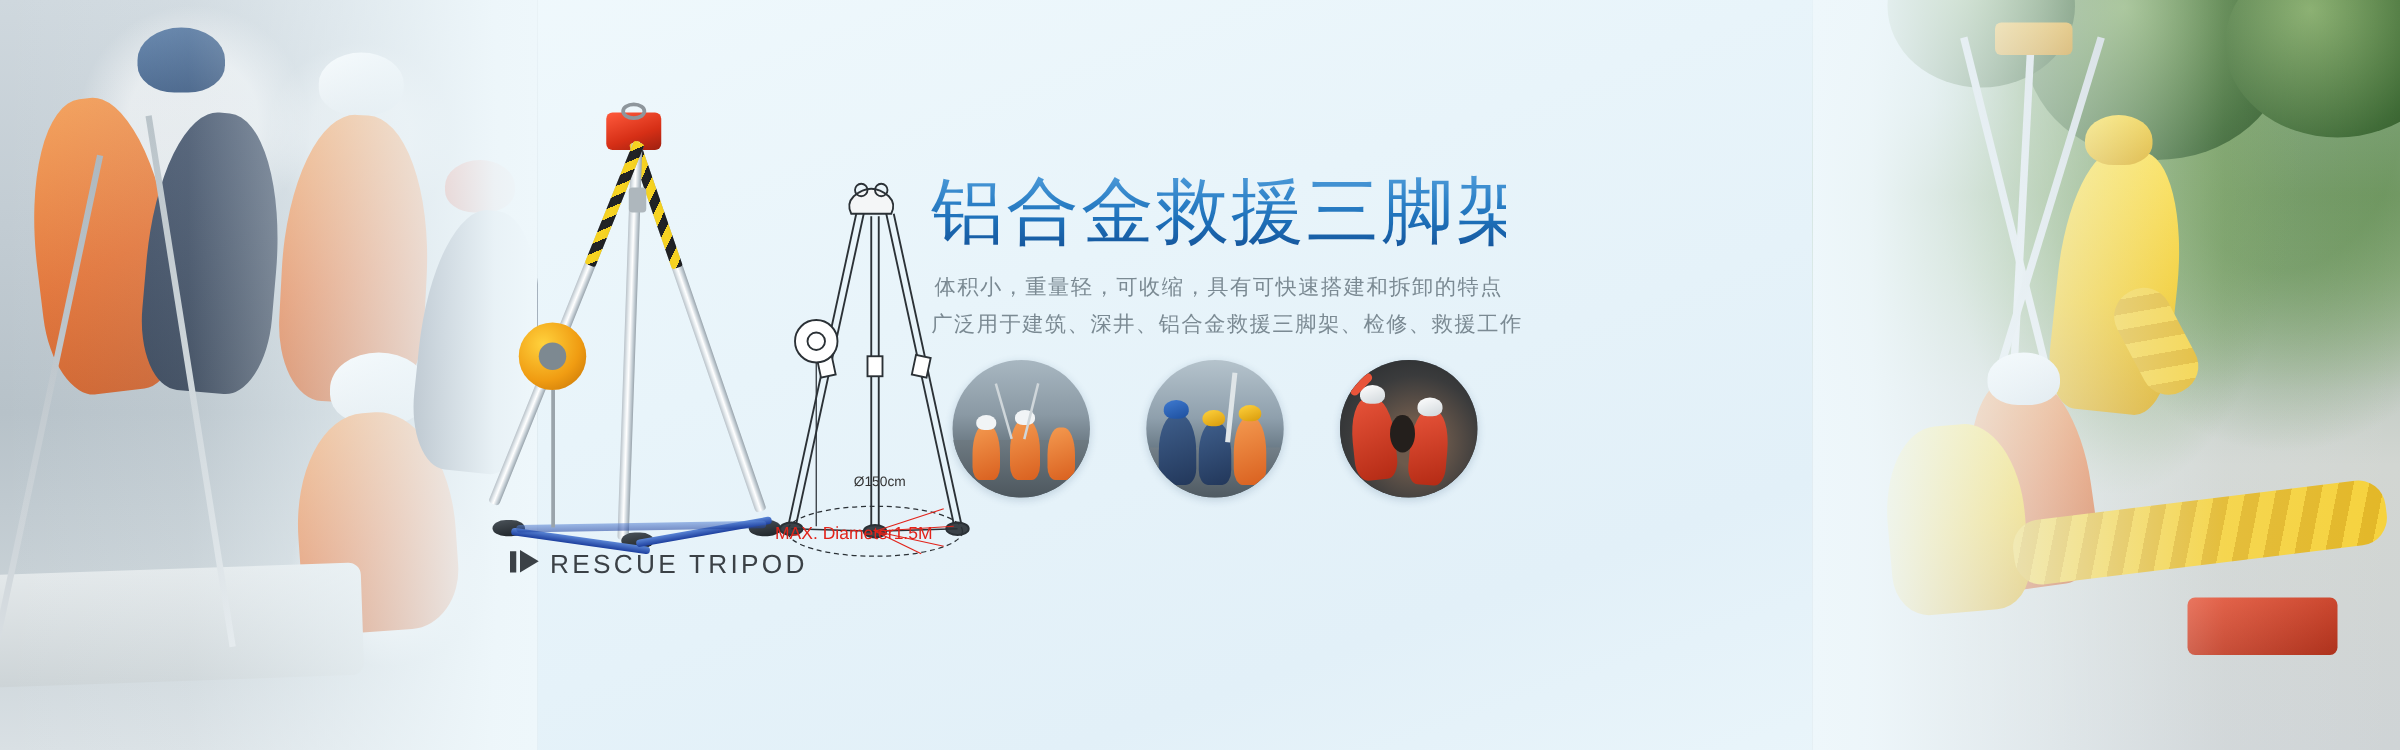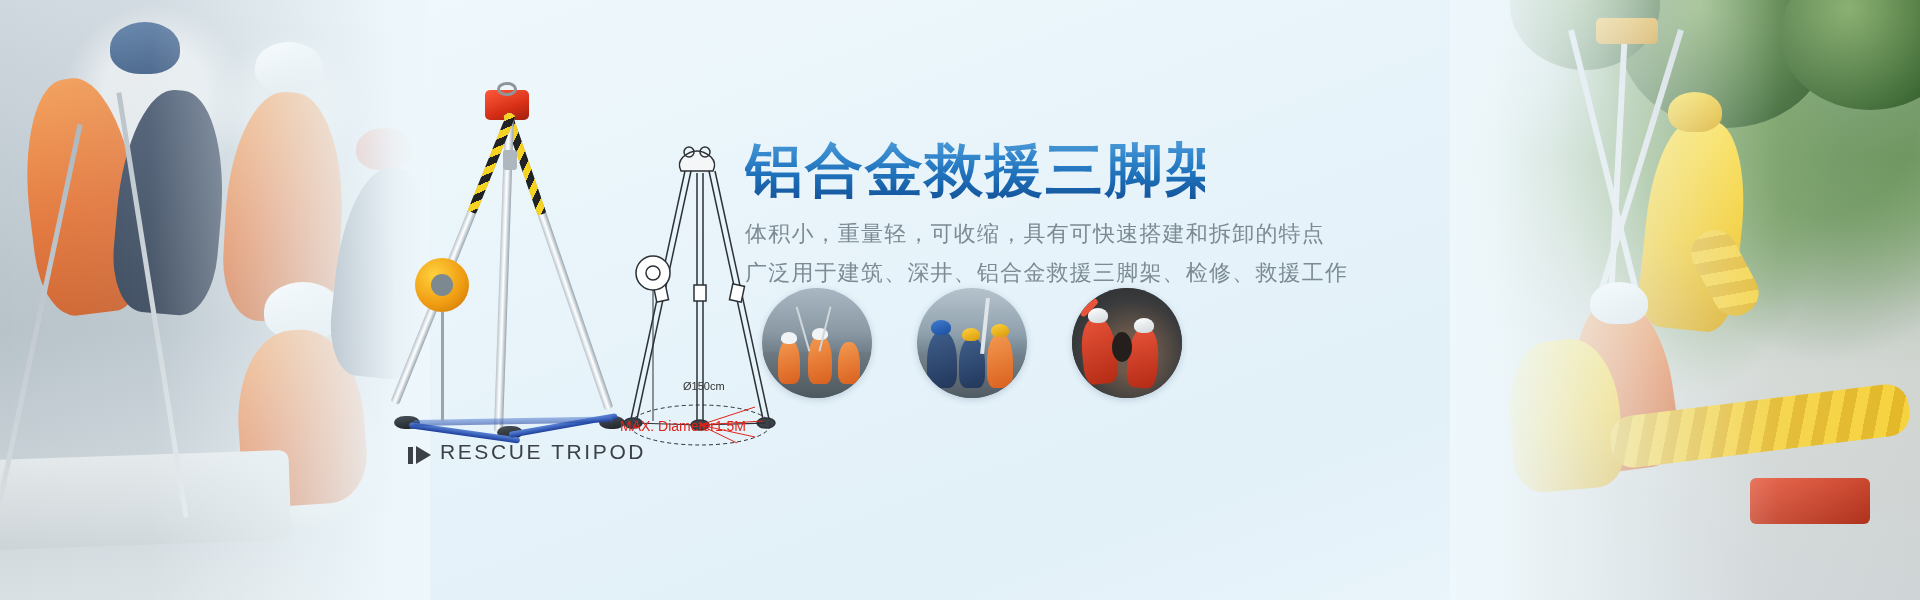--- a/index.html
+++ b/index.html
@@ -72,49 +72,49 @@
             background:radial-gradient(circle at 36% 32%,#ffd23d,#f09c12 58%,#c06f05); }
   .tp-blue-bar { position:absolute; height:6px; border-radius:3px;
             background:linear-gradient(180deg,#5b86d6,#1d3f9e); transform-origin:left center; }
 
   
   #tech-drawing { position:absolute; left:605px; top:135px; width:185px; height:330px; }
 
   
   #text-block { position:absolute; left:745px; top:140px; width:460px; }
   #main-title {
-    font-size:58px; font-weight:700; letter-spacing:2px; line-height:1.02;
+    font-size:58px; font-weight:400; letter-spacing:2px; line-height:1.02;
     white-space:nowrap;
     background:linear-gradient(180deg,#4d9ad8 0%,#2e82c8 34%,#1d6fb8 62%,#15559c 100%);
     -webkit-background-clip:text; background-clip:text;
     -webkit-text-fill-color:transparent; color:#1d6fb8;
     text-align:left;
   }
   .subtitle {
-    font-size:22px; color:#7b8a93; letter-spacing:1.2px;
-    white-space:nowrap; line-height:1.75;
+    font-size:17px; color:#7b8a93; letter-spacing:1.2px;
+    text-align:center; white-space:nowrap; line-height:1.75;
   }
   #subtitle-1 { margin-top:16px; }
 
   
   #thumbs { position:absolute; left:762px; top:288px; width:420px; display:flex; justify-content:space-between; }
   .thumb { width:110px; height:110px; border-radius:50%; overflow:hidden; position:relative;
            box-shadow:0 2px 7px rgba(30,70,110,.20); }
   .thumb-a { background:linear-gradient(180deg,#9fb0bb 0%,#7d8f9b 38%,#5d6b74 62%,#4a5view 100%); }
   .thumb-a { background:linear-gradient(180deg,#a8b7c1 0%,#8a99a4 40%,#5f6d77 70%,#4e5a63 100%); }
   .thumb-b { background:linear-gradient(180deg,#b5c3cc 0%,#8fa0ad 42%,#5e6e7a 72%,#4b5860 100%); }
   .thumb-c { background:linear-gradient(180deg,#6e7c86 0%,#4f5b65 35%,#3a444c 70%,#2a3137 100%); }
   .t-fig { position:absolute; border-radius:42% 42% 28% 28%/52% 52% 24% 24%; }
   .t-orange { background:linear-gradient(160deg,#f49a50,#d9601f); }
   .t-blue   { background:linear-gradient(160deg,#3f5f8c,#22375a); }
   .t-red    { background:linear-gradient(160deg,#e8543a,#b32a14); }
   .t-helm   { position:absolute; border-radius:50% 50% 40% 40%; }
 
   
-  #brand-lockup { position:absolute; left:408px; top:440px; display:flex; align-items:flex-end; gap:9px; }
+  #brand-lockup { position:absolute; left:408px; top:440px; display:flex; align-items:flex-start; gap:9px; }
   #brand-mark { display:flex; align-items:center; gap:3px; }
   .mark-bar { width:5px; height:17px; background:#3b4146; }
   .mark-tri { width:0; height:0; border-left:15px solid #3b4146;
               border-top:9px solid transparent; border-bottom:9px solid transparent; }
   #brand-text { font-size:21px; letter-spacing:2.6px; color:#3b4146; font-weight:400; }
 
   
   #dim-label { position:absolute; left:683px; top:380px; font-size:11px; color:#333; white-space:nowrap; }
   #max-dia { position:absolute; left:620px; top:418px; font-size:14px; color:#e2231a; font-weight:500; white-space:nowrap; }
 

